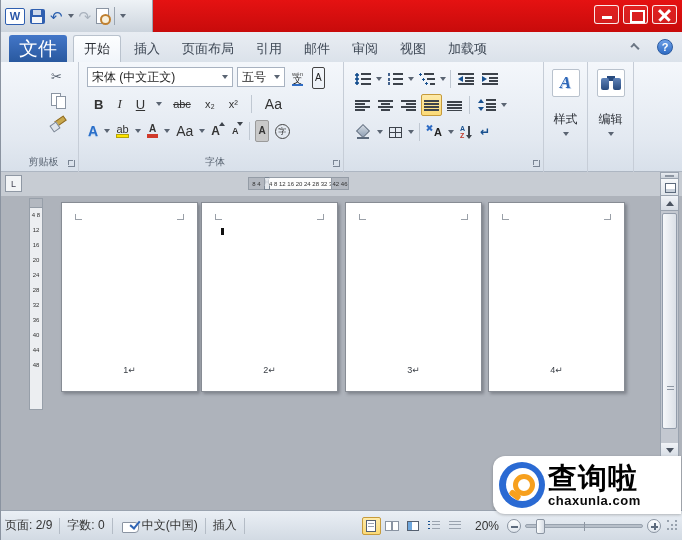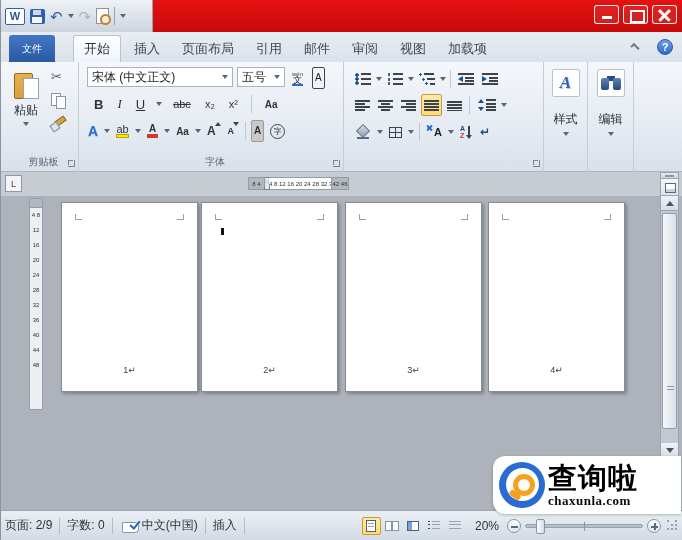--- a/index.html
+++ b/index.html
@@ -24,21 +24,21 @@
   .winbtns { position:absolute; right:6px; top:5px; display:flex; gap:4px; }
   .winbtn { width:25px; height:19px; border:1px solid rgba(255,255,255,.9); border-radius:3px; background:rgba(255,255,255,.07); position:relative; }
   .wb-min::before { content:""; position:absolute; left:7px; bottom:4px; width:10px; height:3px; background:#fff; }
   .wb-max::before { content:""; position:absolute; left:6px; top:4px; width:11px; height:9px; border:2px solid #fff; }
   .wb-close::before,.wb-close::after { content:""; position:absolute; left:4px; top:8px; width:15px; height:2.5px; background:#fff; }
   .wb-close::before { transform:rotate(45deg); }
   .wb-close::after { transform:rotate(-45deg); }
 
   
   .tabrow { position:absolute; top:32px; left:0; width:682px; height:30px; background:linear-gradient(#e9edf3,#dbe2ea); }
-  .tab-file { position:absolute; left:8px; top:3px; width:46px; height:27px; background:linear-gradient(#4376c8,#29599f); color:#fff; border-radius:3px 3px 0 0; display:flex; align-items:center; justify-content:center; font-size:10px; }
+  .tab-file { position:absolute; left:8px; top:3px; width:58px; height:27px; background:linear-gradient(#4376c8,#29599f); color:#fff; border-radius:3px 3px 0 0; display:flex; align-items:center; justify-content:center; font-size:19px; }
   .tab-home { position:absolute; left:72px; top:3px; width:48px; height:27px; background:linear-gradient(#fdfeff,#f1f5fa); border:1px solid #b9c2cd; border-bottom:none; border-radius:3px 3px 0 0; display:flex; align-items:center; justify-content:center; font-size:13px; color:#2b2f36; }
   .tabs-rest { position:absolute; left:122px; top:3px; height:27px; display:flex; align-items:center; }
   .tab { padding:0 11px; font-size:13px; color:#3d4754; }
   .ribbon-collapse { position:absolute; right:44px; top:13px; width:8px; height:5px; border-top:2px solid #6b7684; border-left:2px solid #6b7684; transform:rotate(45deg); }
   .helpbtn { position:absolute; right:10px; top:7px; width:16px; height:16px; border-radius:50%; background:linear-gradient(#6ea0e8,#2f6cc4); color:#fff; font-weight:bold; font-size:11px; display:flex; align-items:center; justify-content:center; border:1px solid #2a5aa0; }
 
   
   .ribbon { position:absolute; top:62px; left:0; width:682px; height:110px; background:linear-gradient(#f4f7fb,#e3e9f1 70%,#d8e0ea); border-bottom:1px solid #adb6c2; }
   .rgroup { position:absolute; top:0; height:110px; border-right:1px solid #c6cdd7; }
   .glabel { position:absolute; bottom:3px; left:8px; right:0; text-align:center; font-size:10px; color:#5a6573; }
@@ -77,21 +77,21 @@
   .ic-phon .py { font-size:6px; color:#444; }
   .ic-phon .hz { font-size:9px; color:#222; }
   .ic-chbrd { border:1px solid #444; font-size:10px; padding:0 2px; line-height:12px; color:#222; }
   .ic-fx { color:#2a6fc9; font-weight:bold; font-size:14px; text-shadow:0 1px 1px #9ec1ea; }
   .ic-hl { display:flex; flex-direction:column; align-items:center; line-height:9px; }
   .ic-hl i { width:13px; height:4px; background:#ffe400; border:1px solid #b5a40a; }
   .ic-hl b { font-weight:normal; font-size:11px; }
   .ic-fc { display:flex; flex-direction:column; align-items:center; line-height:10px; }
   .ic-fc i { width:11px; height:4px; background:#d03a2b; }
   .ic-fc b { font-size:10px; }
-  .ic-case { font-size:10px; font-weight:bold;text-align:center; }
+  .ic-case { font-size:14px; font-weight:normal;text-align:center; }
   .ic-grow { font-size:12px; font-weight:bold; position:relative; padding-right:5px; }
   .ic-grow::after { content:""; position:absolute; right:0; top:1px; border-left:3px solid transparent; border-right:3px solid transparent; border-bottom:4px solid #3d434b; }
   .ic-shrink { font-size:9px; font-weight:bold; position:relative; padding-right:5px; }
   .ic-shrink::after { content:""; position:absolute; right:0; top:1px; border-left:3px solid transparent; border-right:3px solid transparent; border-top:4px solid #3d434b; }
   .ic-chshade { background:#c9c9c9; border:1px solid #9a9a9a; font-size:10px; font-weight:bold; padding:0 2px; line-height:12px; }
   .ic-encl { width:15px; height:15px; border:1px solid #444; border-radius:50%; font-size:8px; display:flex; align-items:center; justify-content:center; color:#222; }
   .vsep { width:1px; height:18px; background:#c0c8d2; margin:0 2px; }
 
   
   .g-para { left:343px; width:200px; }
@@ -186,21 +186,21 @@
   .sthumb::after { content:""; position:absolute; left:4px; top:172px; width:7px; height:6px; background:repeating-linear-gradient(#8d96a2 0 1px,transparent 1px 3px); }
 
   
   .wm { position:absolute; right:0; top:456px; width:188px; height:58px; background:#fff; border-radius:12px 0 0 12px; z-index:60; display:flex; align-items:center; padding:2px 2px 2px 6px; box-shadow:0 1px 3px rgba(0,0,0,.25); }
   .wmlogo { position:relative; width:46px; height:46px; border-radius:50%; background:#2a6ad3; flex:none; }
   .wmlogo::before { content:""; position:absolute; left:7px; top:6px; width:33px; height:33px; border-radius:50%; background:#fff; }
   .wmlogo::after { content:""; position:absolute; left:14px; top:12px; width:12px; height:12px; border:5px solid #f7a01d; border-radius:50%; }
   .wmhandle { position:absolute; left:10px; top:30px; width:12px; height:6px; background:#f7a01d; transform:rotate(38deg); border-radius:2px; }
   .wmtext { display:flex; flex-direction:column; margin-left:3px; }
   .wmbrand { font-size:29px; font-weight:bold; color:#000; letter-spacing:1px; line-height:32px; text-shadow:-1px -1px 0 #fff,1px -1px 0 #fff,-1px 1px 0 #fff,1px 1px 0 #fff; }
-  .wmdomain { font-size:13px; font-weight:bold; color:#0a0a0a; line-height:14px; letter-spacing:.5px;font-family:Liberation Serif, serif; }
+  .wmdomain { font-size:13px; font-weight:bold; color:#0a0a0a; line-height:14px; letter-spacing:.5px; }
 
   
   .statusbar { position:absolute; top:510px; left:0; width:682px; height:30px; background:linear-gradient(#eaeff5,#d2dae3); border-top:1px solid #9aa3af; display:flex; align-items:center; font-size:12px; color:#333; padding:0 4px; }
   .ssep { width:1px; height:16px; background:#b4bcc6; margin:0 7px; }
   .sitem { white-space:nowrap; }
   .ic-spell { position:relative; width:18px; height:14px; margin:0 2px; }
   .ic-spell::before { content:""; position:absolute; left:0; top:3px; width:15px; height:9px; background:#fff; border:1px solid #8a94a2; border-radius:1px 4px 4px 1px; }
   .ic-spell::after { content:""; position:absolute; right:0; top:2px; width:8px; height:4px; border-left:2.5px solid #2e64b5; border-bottom:2.5px solid #2e64b5; transform:rotate(-50deg); }
   .views { display:flex; gap:2px; margin-left:auto; }
   .vbtn { width:19px; height:18px; border:1px solid transparent; border-radius:2px; display:flex; align-items:center; justify-content:center; }
@@ -259,25 +259,20 @@
       <span class="tab">视图</span>
       <span class="tab">加载项</span>
     </div>
     <span class="ribbon-collapse"></span>
     <span class="helpbtn">?</span>
   </div>
 
   <div class="ribbon">
 
     <div class="rgroup g-clip">
-      <div class="pastebtn">
-        <span class="ic-paste"></span>
-        <span class="pastelabel">粘贴</span>
-        <span class="car"></span>
-      </div>
       <div class="clipcol">
         <span class="ic-cut">✂</span>
         <span class="ic-copy"></span>
         <span class="ic-brush"></span>
       </div>
       <div class="glabel">剪贴板</div>
       <span class="launcher"></span>
     </div>
 
     <div class="rgroup g-font">

